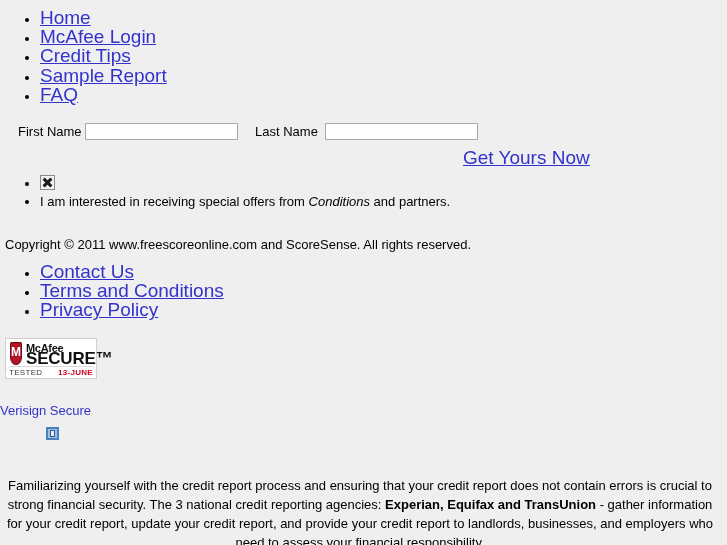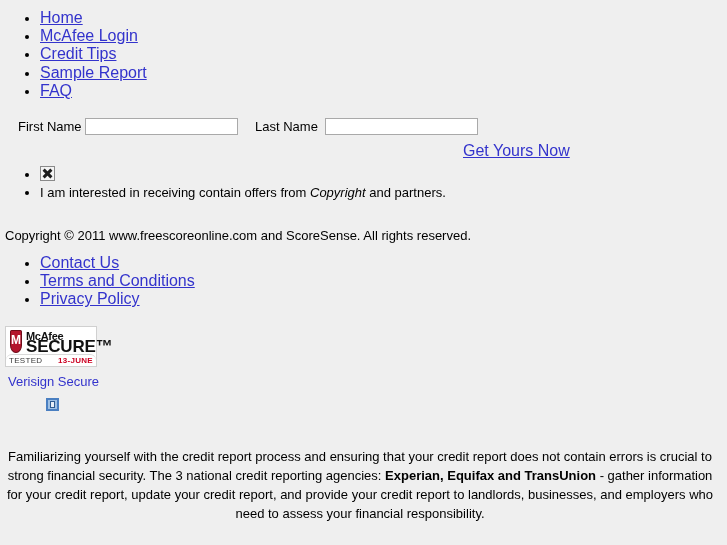--- a/index.html
+++ b/index.html
@@ -23,21 +23,21 @@
     list-style-type: disc;
   }
   ul.navlist li {
     margin: 0;
     padding: 0;
     line-height: 17.2px;
   }
   a.link {
     color: #3333cc;
     text-decoration: underline;
-    font-size: 16px;
+    font-size: 19px;
   }
 
   .form-area {
     margin-top: 13px;
     padding-left: 18px;
   }
   .form-row {
     display: flex;
     align-items: center;
     height: 26px;
@@ -176,22 +176,22 @@
     padding: 1px 3px 1px 3px;
     font-family: "Liberation Sans", sans-serif;
     font-size: 8px;
     letter-spacing: 0.3px;
     border-radius: 6px;
   }
   .tested { color: #3a3a3a; }
   .tdate  { color: #cc0022; font-weight: bold; }
 
   .verisign {
-    margin-top: 7px;
-    padding-left: 8px;
+    margin-top: 24px;
+    padding-left: 0;
   }
   .verisign a {
     color: #3333cc;
     text-decoration: none;
     font-size: 13px;
     font-weight: normal;
   }
 
   .vs-img-wrap {
     margin-top: 9px;
@@ -249,21 +249,21 @@
 
 <div class="cta-row">
   <a class="link" href="#">Get Yours Now</a>
 </div>
 
 <ul class="optlist">
   <li>
     <span class="broken-img"></span>
   </li>
   <li>
-    <span>I am interested in receiving contain offers from </span><i>Copyright</i><span> and partners.</span>
+    <span>I am interested in receiving special offers from </span><i>Conditions</i><span> and partners.</span>
   </li>
 </ul>
 
 <div class="copyright">Copyright © 2011 www.freescoreonline.com and ScoreSense. All rights reserved.</div>
 
 <ul class="footlist">
   <li><a class="link" href="#">Contact Us</a></li>
   <li><a class="link" href="#">Terms and Conditions</a></li>
   <li><a class="link" href="#">Privacy Policy</a></li>
 </ul>

